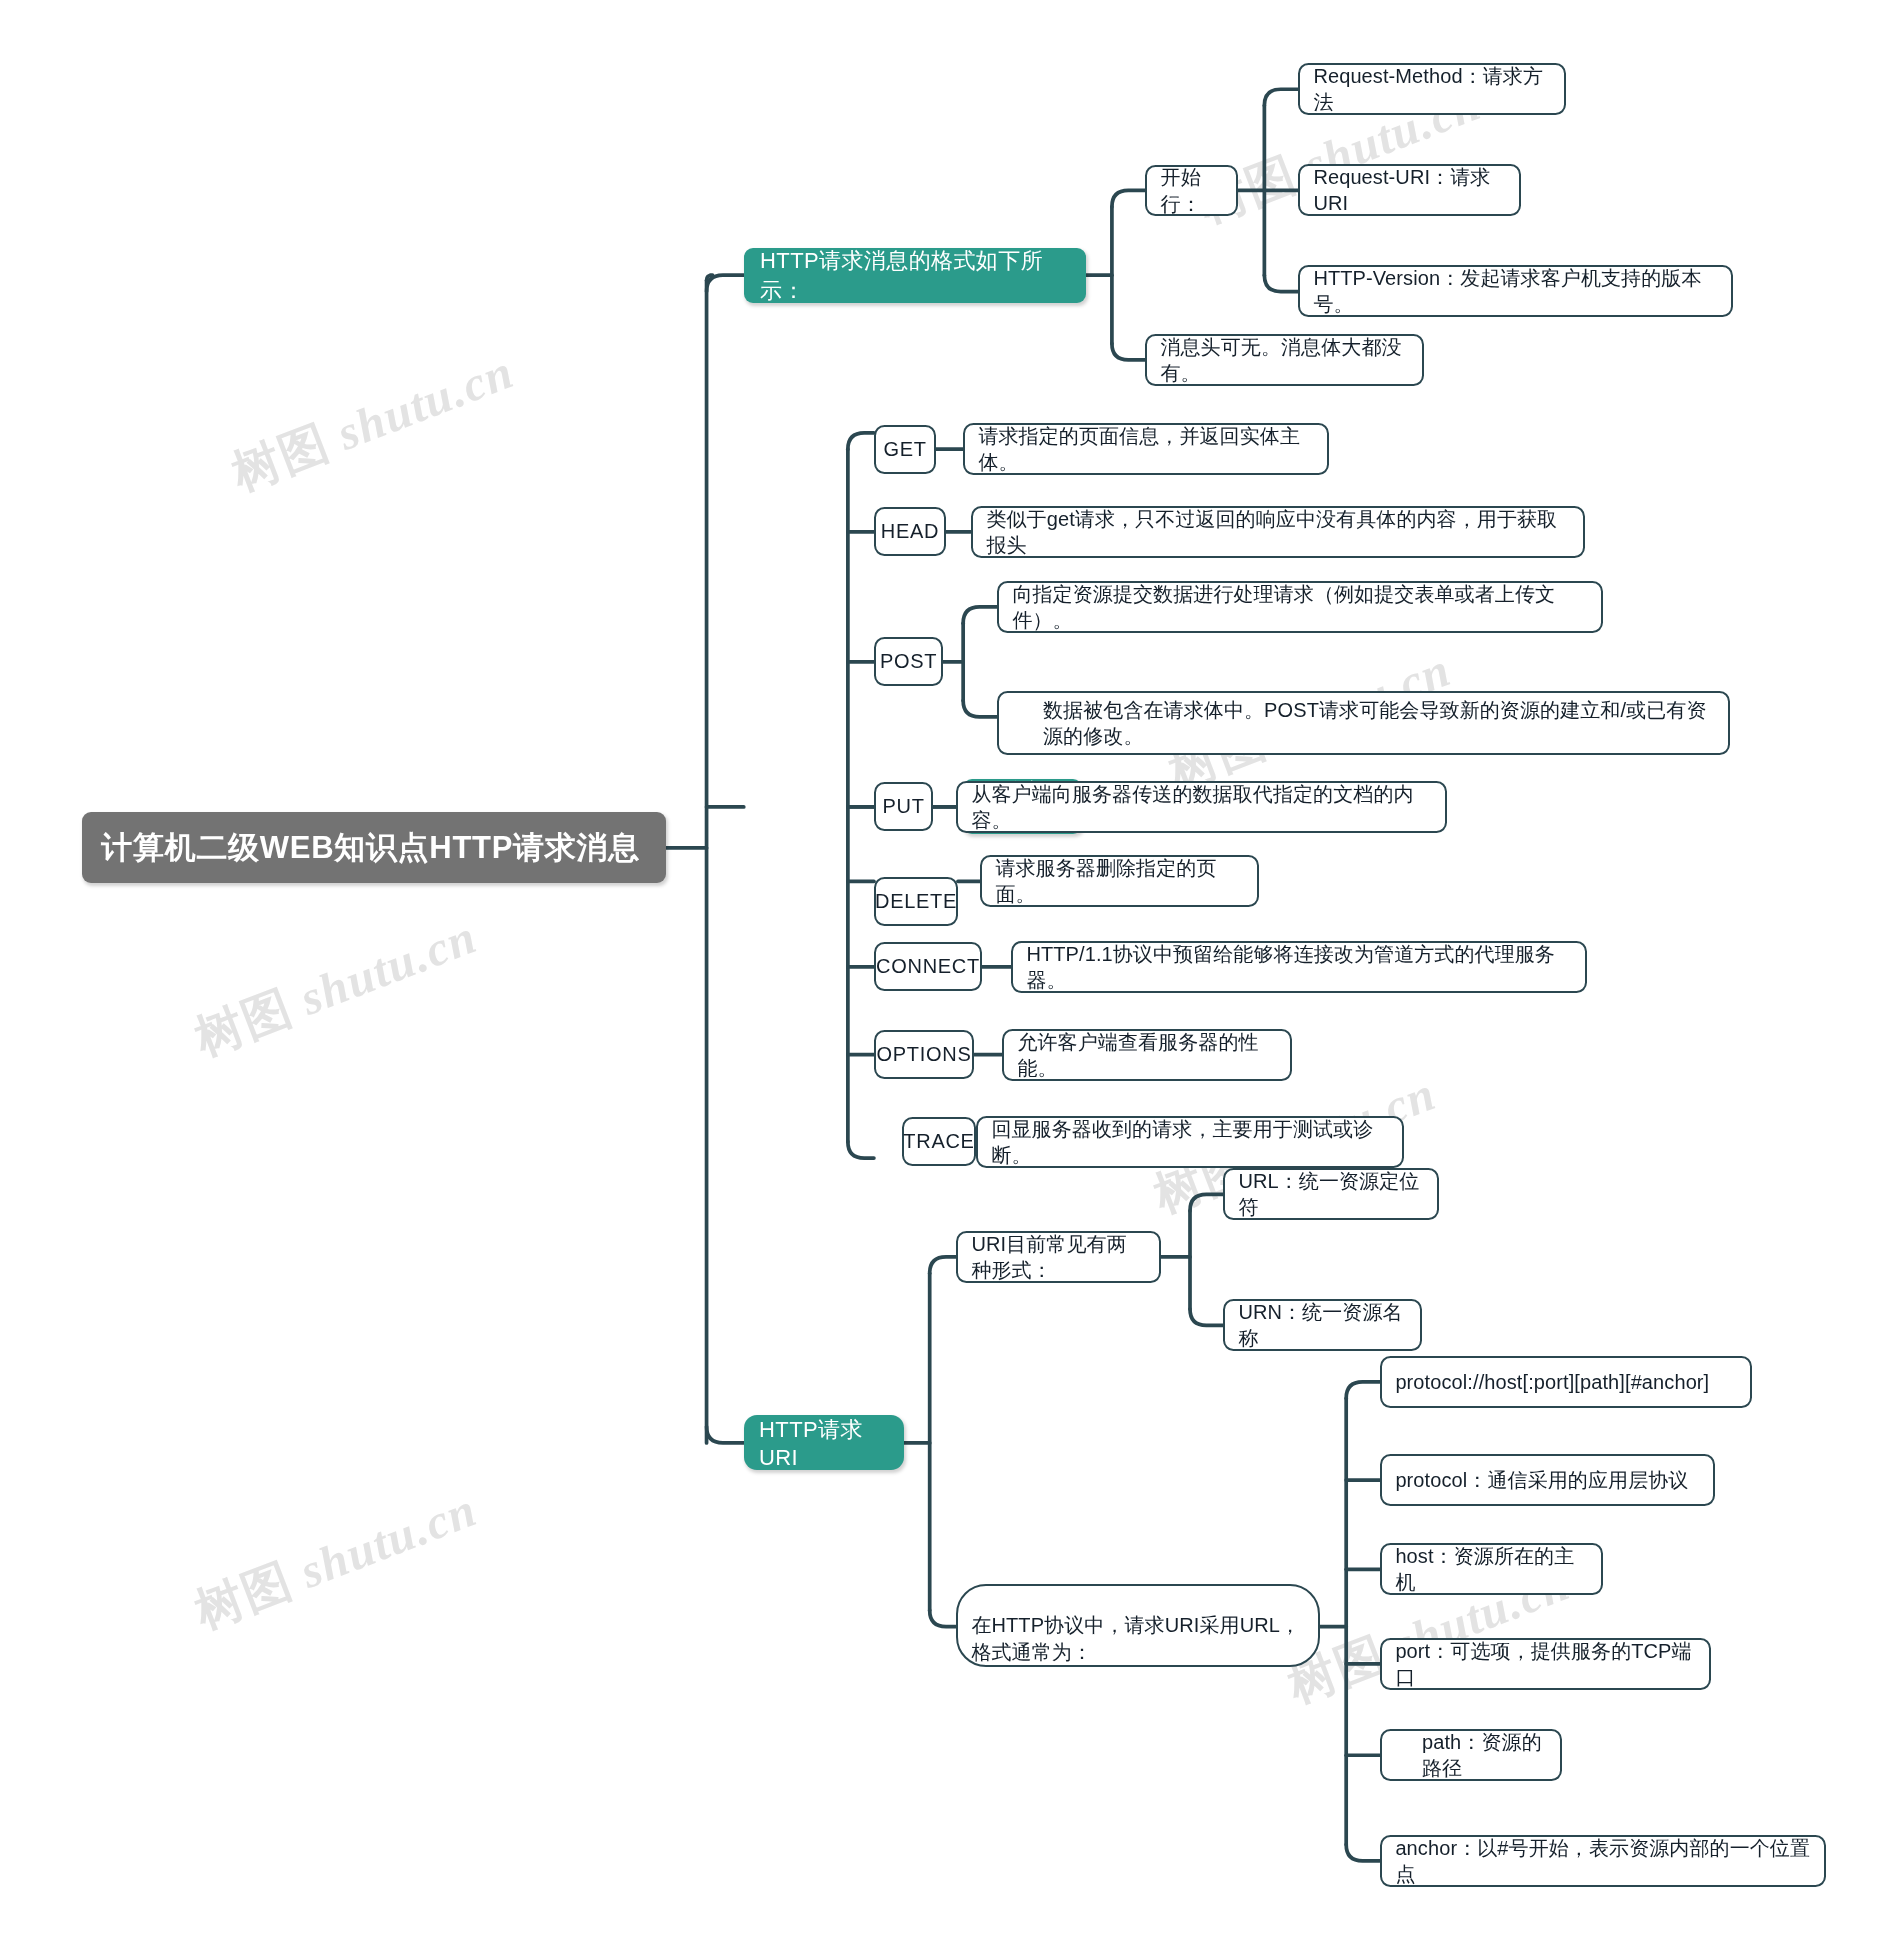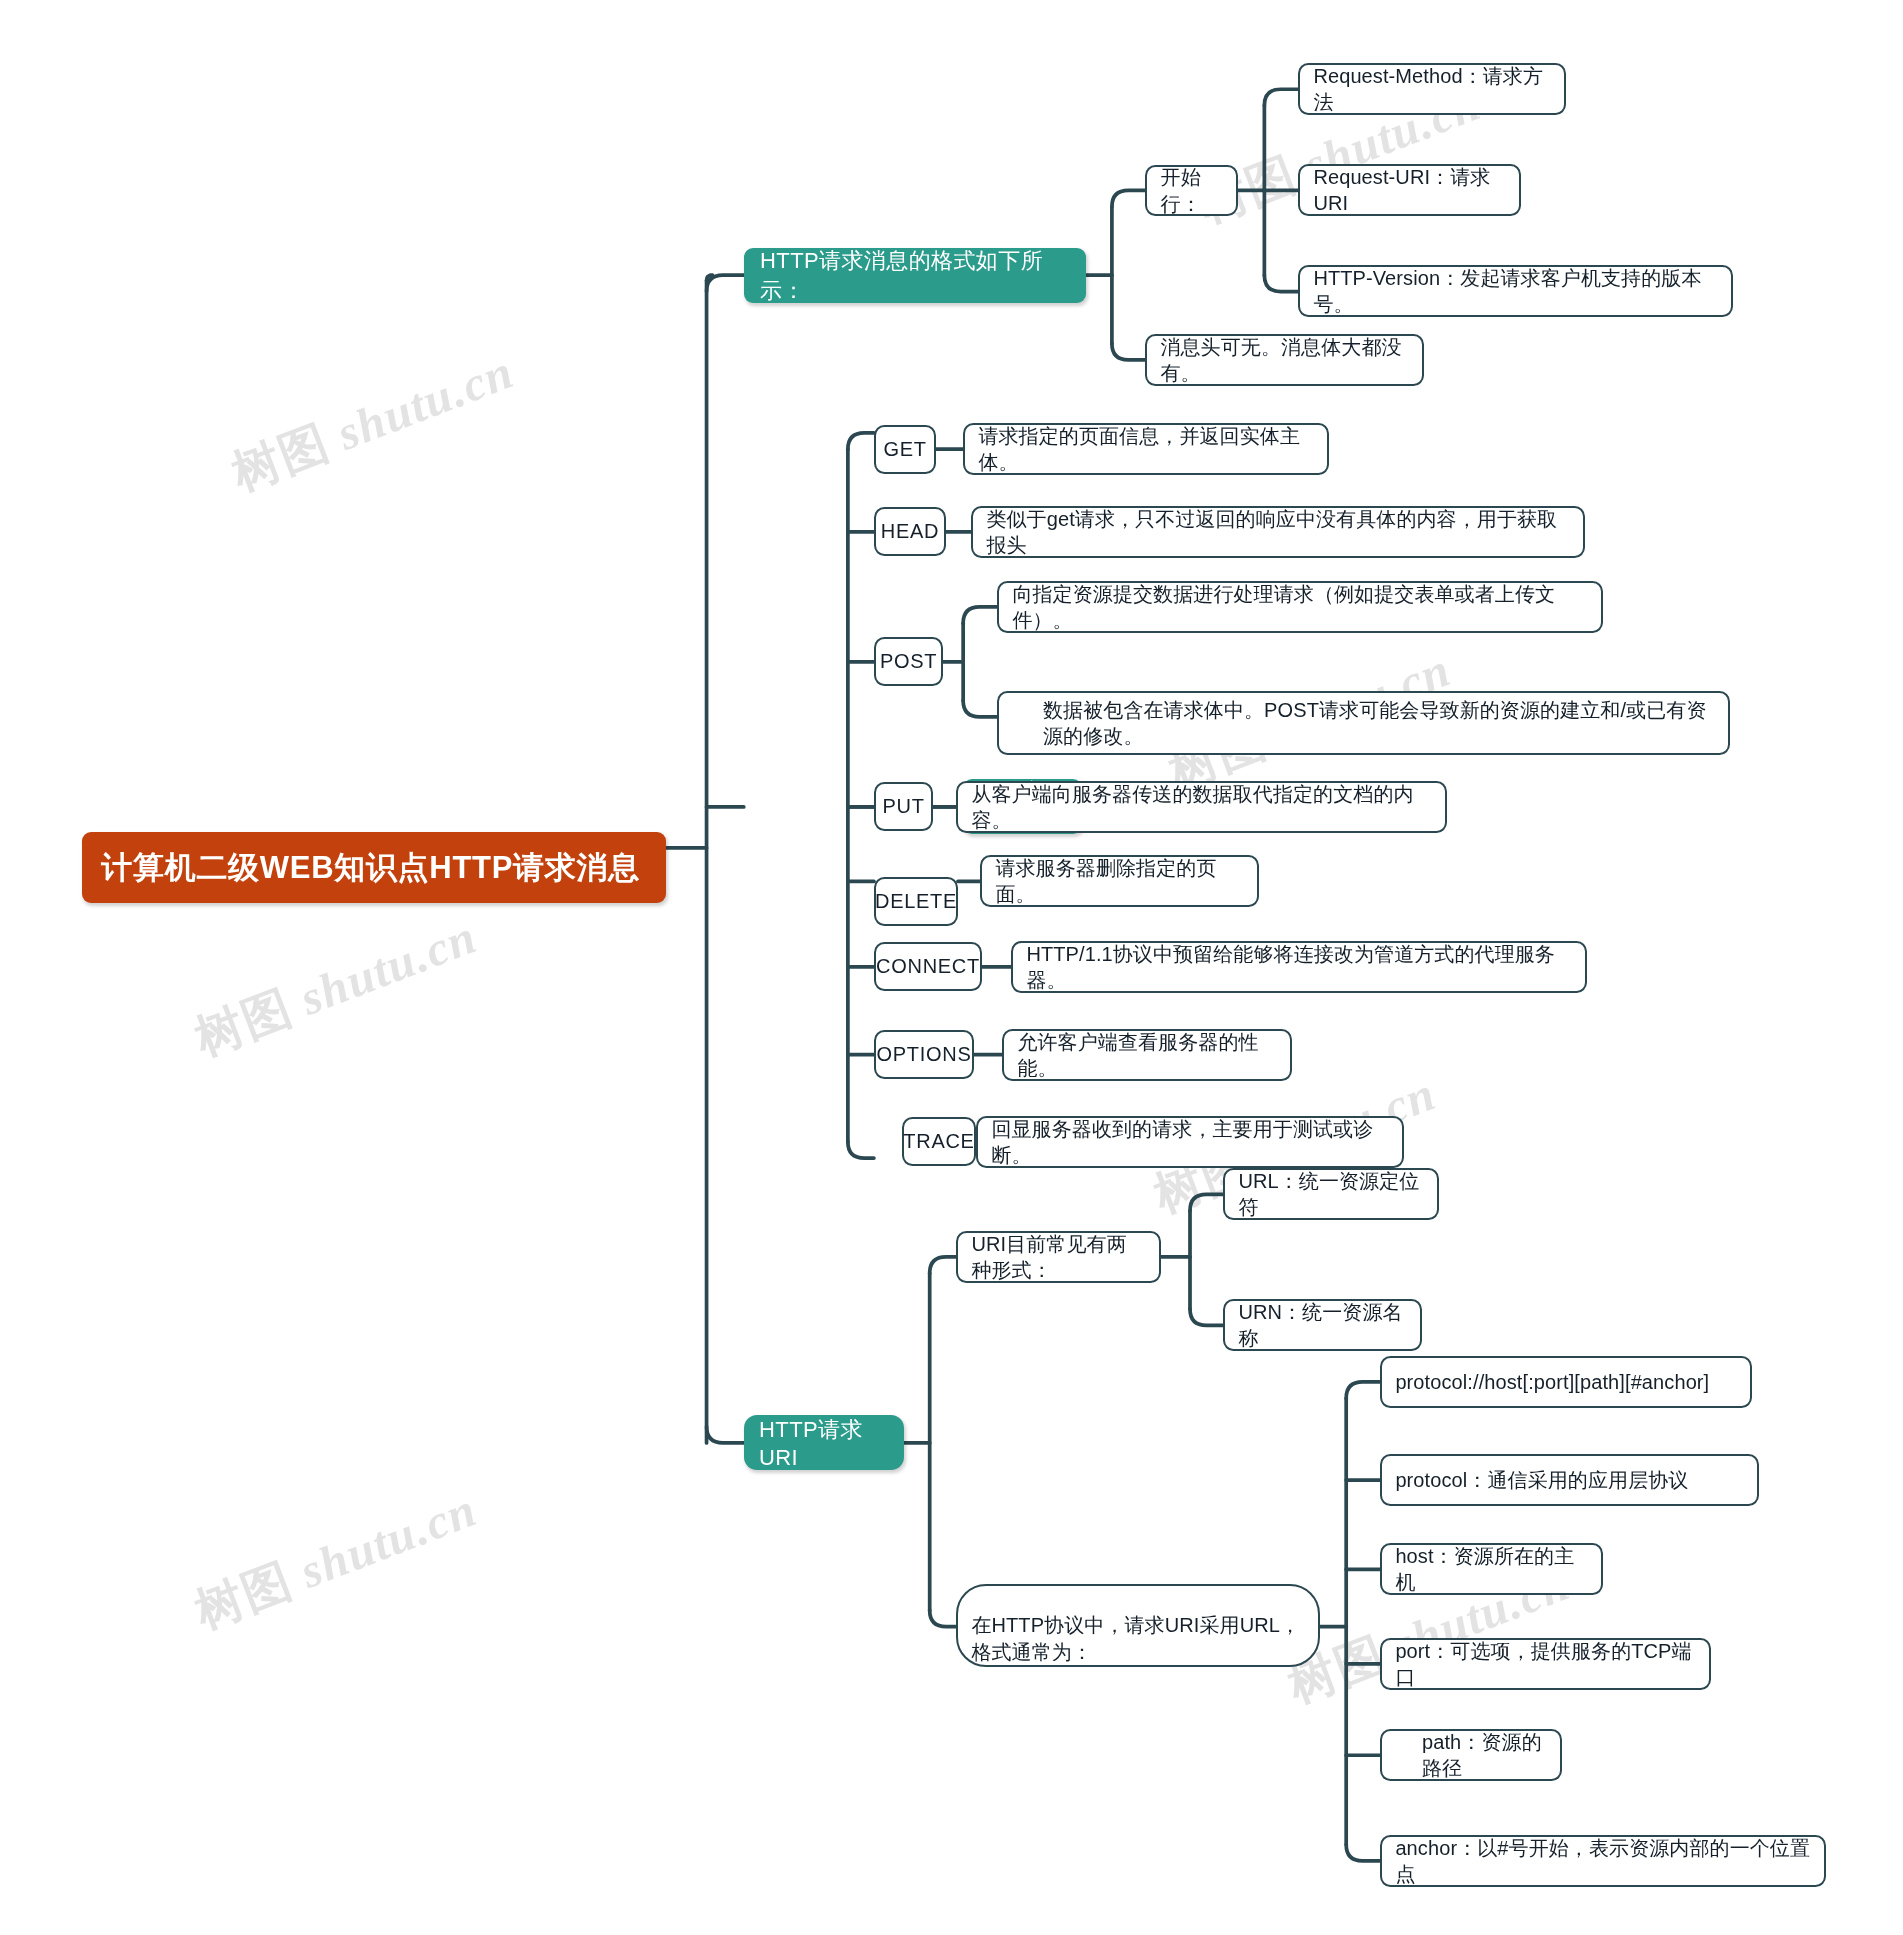--- a/index.html
+++ b/index.html
@@ -18,24 +18,24 @@
 
   
   #links{position:absolute;left:0;top:0;width:1904px;height:1936px;z-index:2;}
   #links path{fill:none;stroke:#2b4750;stroke-width:5;
               stroke-linecap:round;stroke-linejoin:round;}
 
   
   .node{position:absolute;box-sizing:border-box;display:flex;
         align-items:center;z-index:3;}
 
-  .root{background:#c2410c;color:#ffffff;border-radius:9px;
+  .root{background:#737373;color:#ffffff;border-radius:9px;
         font-size:31px;font-weight:700;padding:0 19.3px;
         letter-spacing:0.7px;
-        box-shadow:1.5px 2.2px 3.7px rgba(0,0,0,.18);margin-top:20px;}
+        box-shadow:1.5px 2.2px 3.7px rgba(0,0,0,.18);}
 
   .branch{background:#2b9b8b;color:#ffffff;border-radius:9px;
           font-size:22px;font-weight:500;padding:0 15px;letter-spacing:0.4px;
           box-shadow:1.5px 2.2px 3.7px rgba(0,0,0,.18);}
 
   .leaf{background:#ffffff;color:#15202b;border:2.2px solid #2b4750;
         border-radius:10.4px;font-size:20px;padding:0 13.4px;
         line-height:1.32;letter-spacing:0.1px;}
 
   .leaf.multi{align-items:flex-end;border-radius:30px;}
@@ -237,21 +237,21 @@
     <span>URN：统一资源名称</span>
   </div>
 
   <div class="node leaf multi" style="left:956px;top:1584px;width:364px;height:83px;">
     <span>在HTTP协议中，请求URI采用URL，格式通常为：</span>
   </div>
 
   <div class="node leaf" style="left:1380px;top:1356px;width:372px;height:52px;">
     <span>protocol://host[:port][path][#anchor]</span>
   </div>
-  <div class="node leaf" style="left:1380px;top:1454px;width:379px;height:52px;">
+  <div class="node leaf" style="left:1380px;top:1454px;width:335px;height:52px;">
     <span>protocol：通信采用的应用层协议</span>
   </div>
   <div class="node leaf" style="left:1380px;top:1543px;width:223px;height:52px;">
     <span>host：资源所在的主机</span>
   </div>
   <div class="node leaf" style="left:1380px;top:1638px;width:331px;height:52px;">
     <span>port：可选项，提供服务的TCP端口</span>
   </div>
   <div class="node leaf" style="left:1380px;top:1729px;width:182px;height:52px;padding-left:40px;">
     <span>path：资源的路径</span>

